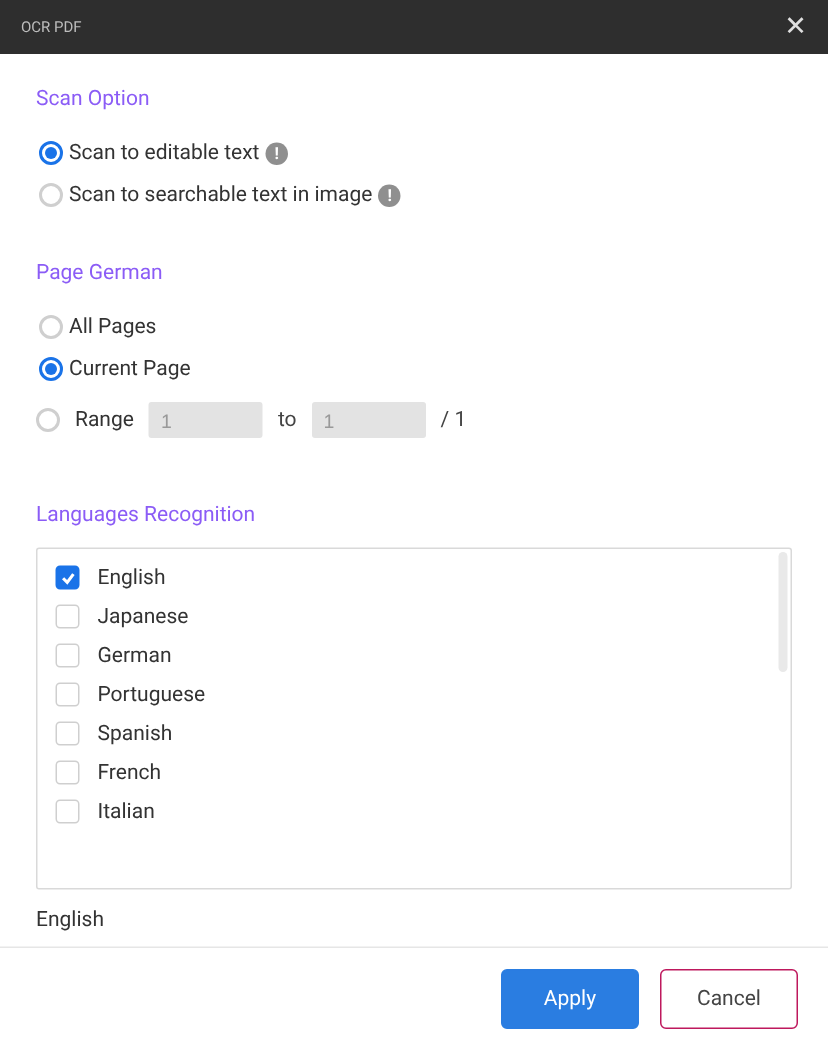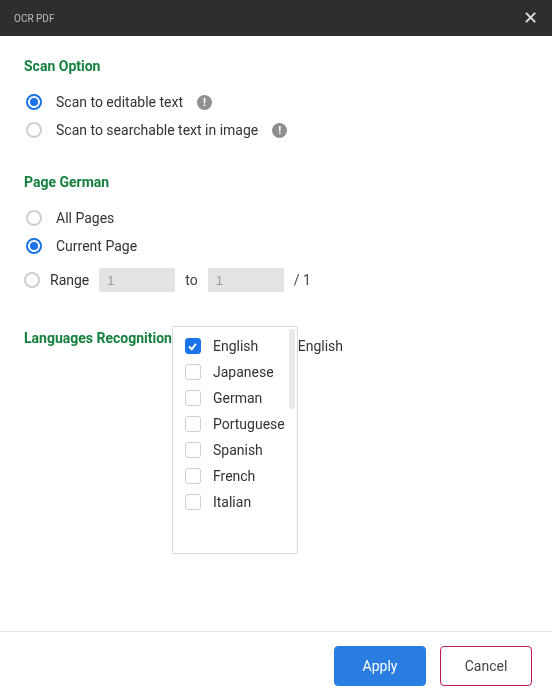--- a/index.html
+++ b/index.html
@@ -32,29 +32,29 @@
     cursor:pointer;
   }
   .content {
     flex:1;
     padding:18px 24px 10px 24px;
     overflow:hidden;
     display:flex;
     flex-direction:column;
   }
   .sect-title {
-    font-weight:700;
-    color:#15803d;
+    font-weight:400;
+    color:#8b5cf6;
     margin-bottom:14px;
     margin-top:4px;
   }
   .opt-row {
     display:flex;
     align-items:center;
-    gap:14px;
+    gap:4px;
     margin:6px 0;
     padding-left:2px;
   }
   .radio {
     width:16px; height:16px;
     border-radius:50%;
     border:2px solid #cfcfcf;
     display:inline-flex;
     align-items:center;
     justify-content:center;
@@ -90,21 +90,21 @@
   .range-input {
     width:76px; height:24px;
     background:#e3e3e3;
     border:none;
     border-radius:2px;
     padding:0 8px;
     color:#999;
     font-size:13px;
   }
   .range-meta { color:#444; }
-  .lang-section { margin-top:26px; display:flex; flex:1; min-height:0;}
+  .lang-section { margin-top:26px; display:flex; flex-direction:column; flex:1; min-height:0;justify-content:flex-end;}
   .lang-list {
     border:1px solid #d9d9d9;
     border-radius:2px;
     height:228px;
     overflow-y:hidden;
     position:relative;
     padding:6px 0 0 0;
   }
   .lang-item {
     display:flex;

